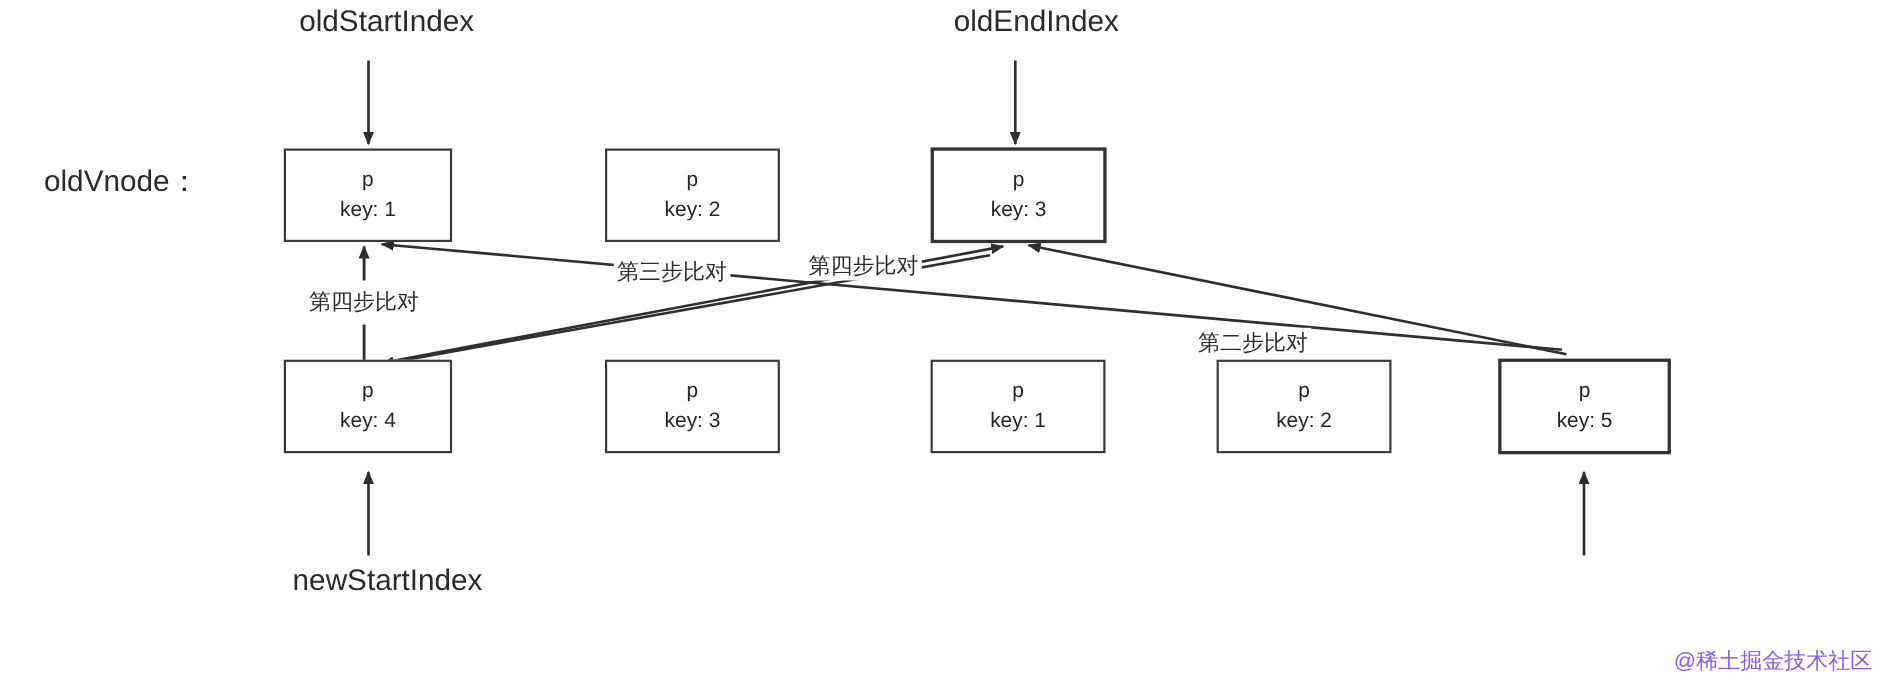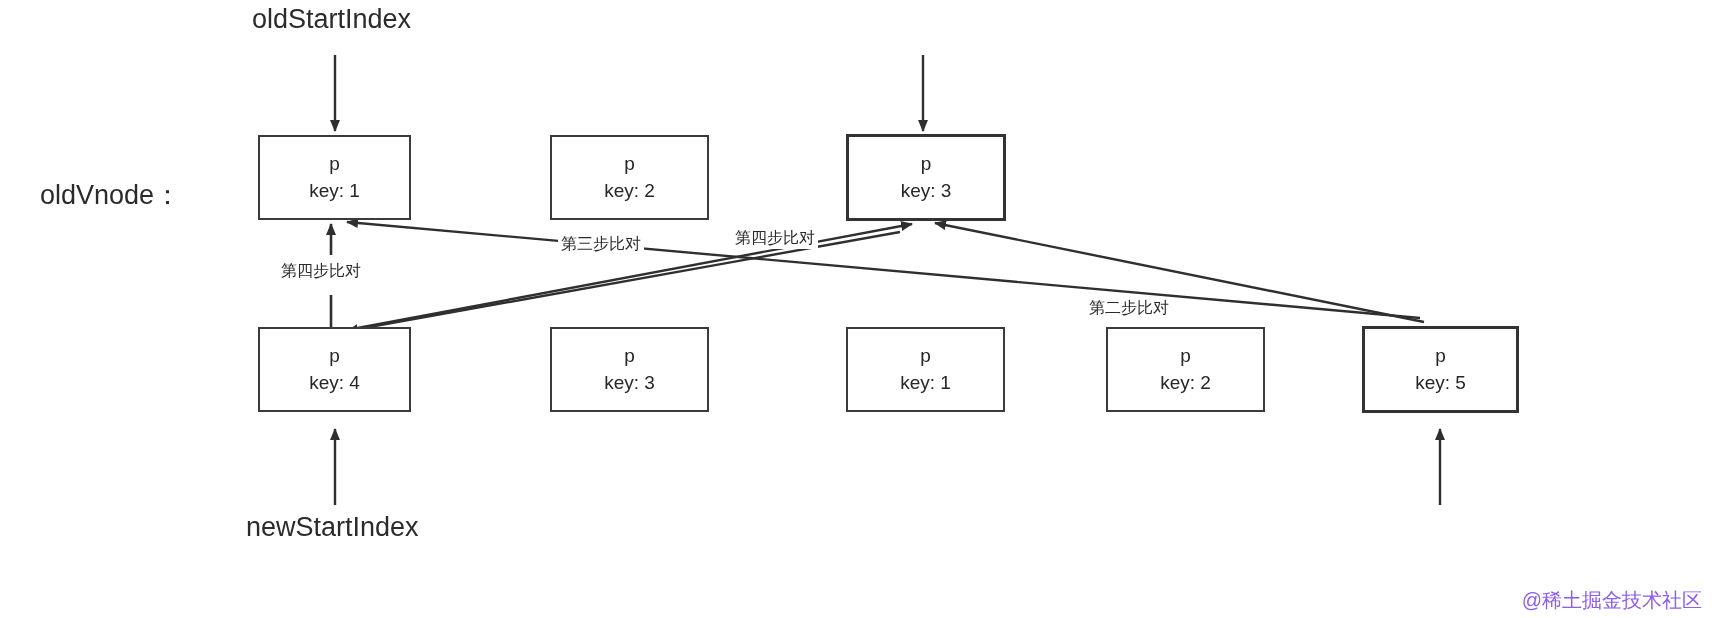--- a/index.html
+++ b/index.html
@@ -18,24 +18,24 @@
     font-size:19px;line-height:1.38;color:#262626;
   }
   .vnode-box.emph{border-width:3px;border-color:#333333;}
   .vnode-box .tag{display:block;}
   .vnode-box .keyline{display:block;}
 
   .row-label{
     position:absolute;font-size:27px;color:#2b2b2b;white-space:nowrap;
   }
   .idx-label{
-    position:absolute;font-size:27px;color:#2b2b2b;white-space:nowrap;
+    position:absolute;font-size:27px;color:#2b2b2b;white-space:nowrap;margin-left:20px;
   }
   .step-label{
-    position:absolute;font-size:16px;color:#2b2b2b;white-space:nowrap;
+    position:absolute;font-size:20px;color:#2b2b2b;white-space:nowrap;
     background:#ffffff;padding:0 3px;
   }
   .watermark{
     position:absolute;font-size:20px;color:#8b5cf6;white-space:nowrap;
     right:10px;bottom:4px;
   }
 </style>
 </head>
 <body>
 
@@ -79,23 +79,24 @@
     <g>
       <line x1="1424" y1="322" x2="935" y2="223" stroke="#2f2f2f" stroke-width="2.4" marker-end="url(#ah)"></line>
     </g>
 
     <g>
       <line x1="347" y1="330" x2="912" y2="224" stroke="#2f2f2f" stroke-width="2.4" marker-end="url(#ah)"></line>
       <line x1="900" y1="232" x2="347" y2="331" stroke="#2f2f2f" stroke-width="2.4" marker-end="url(#ah)"></line>
     </g>
   </svg>
 
-  <div class="row-label" style="left:40px;top:177px;">oldVnode：</div>
+  <div class="row-label" style="left:40px;top:147px;">oldVnode：</div>
 
   <div class="idx-label" style="left:252px;top:4px;">oldStartIndex</div>
+  <div class="idx-label" style="left:847px;top:4px;">oldEndIndex</div>
   <div class="idx-label" style="left:246px;top:512px;">newStartIndex</div>
 
   <div class="vnode-box" style="left:258px;top:135px;width:153px;height:85px;">
     <span class="tag">p</span>
     <span class="keyline">key: 1</span>
   </div>
 
   <div class="vnode-box" style="left:550px;top:135px;width:159px;height:85px;">
     <span class="tag">p</span>
     <span class="keyline">key: 2</span>

